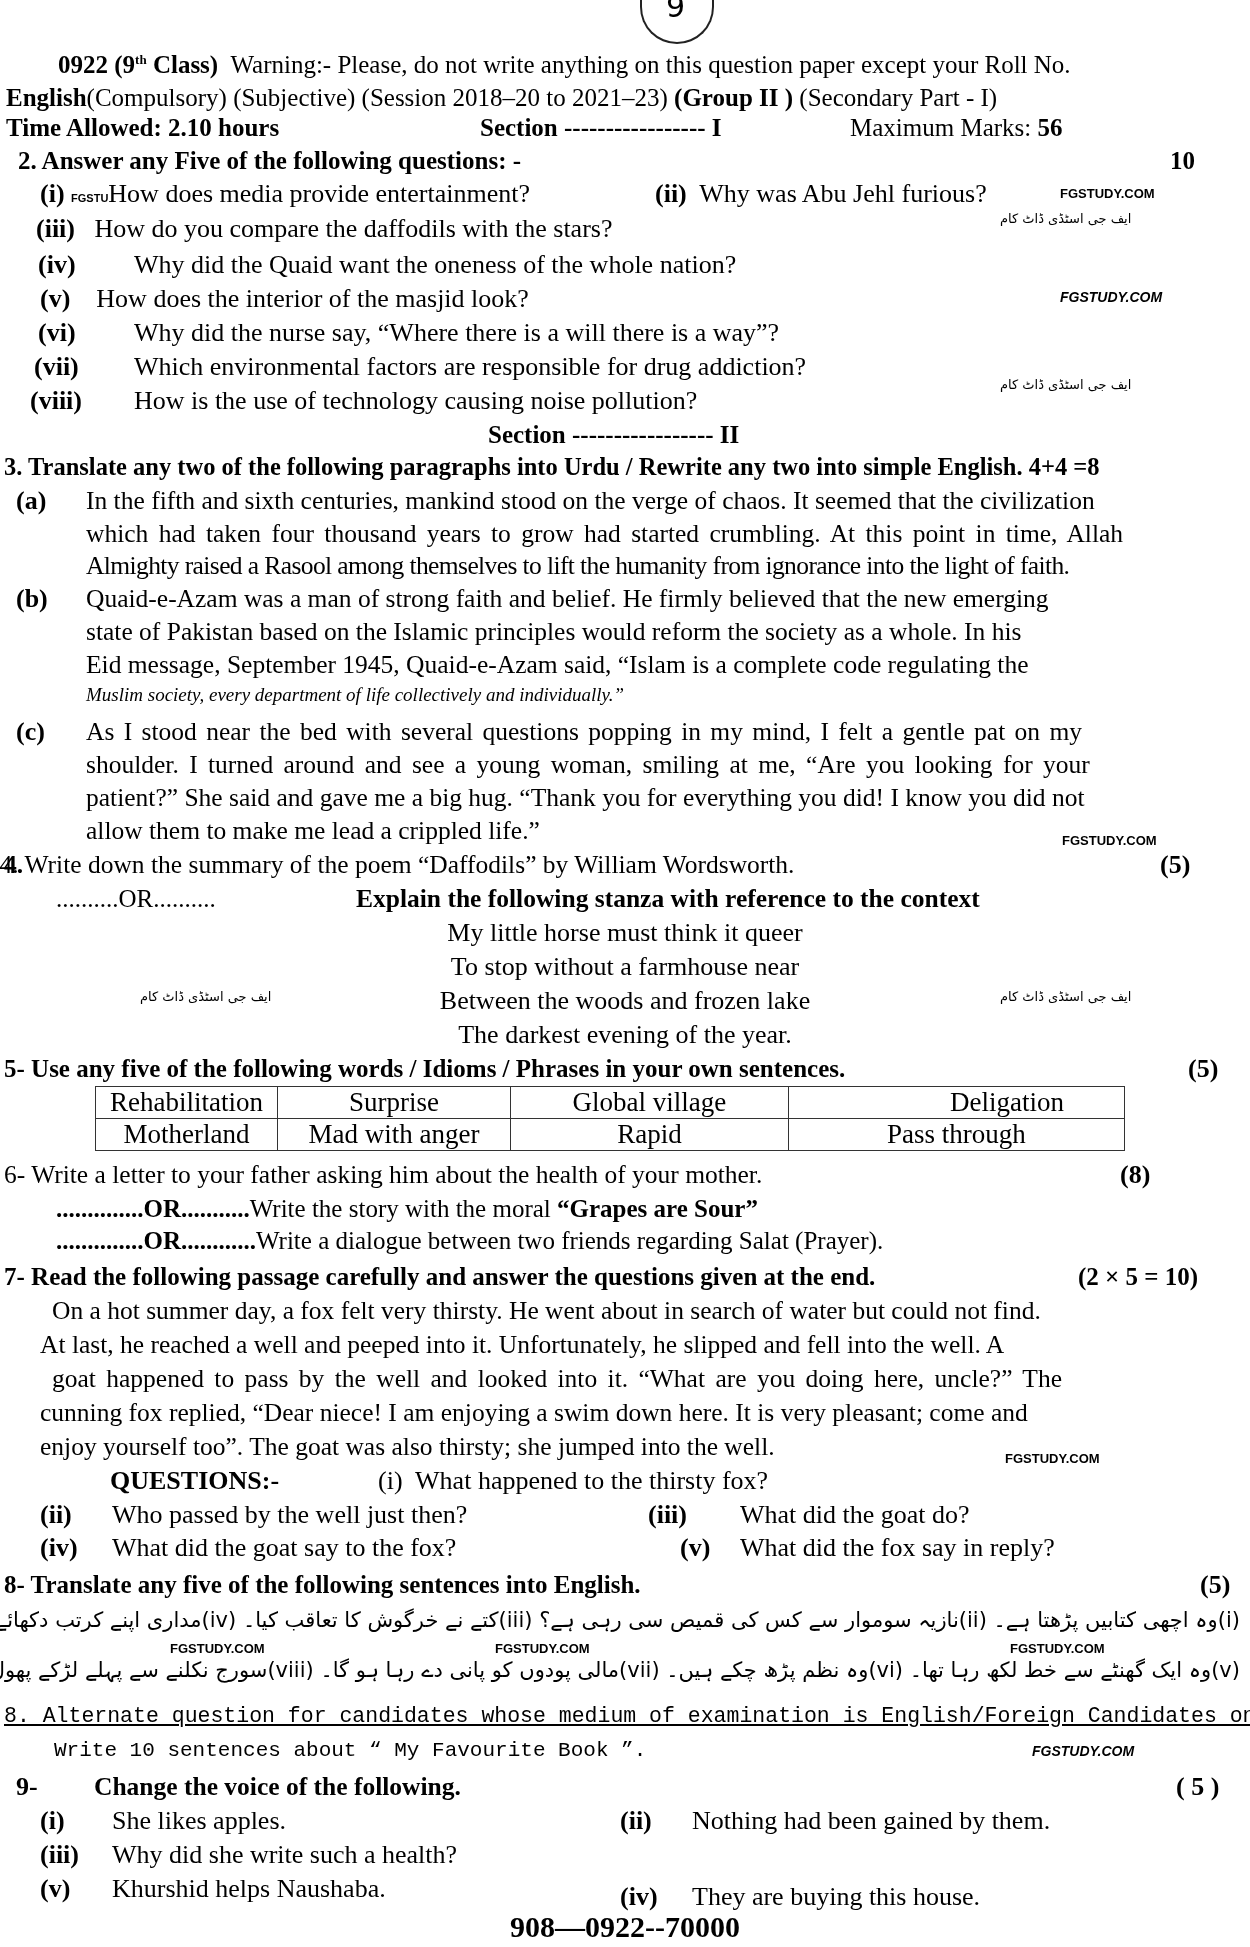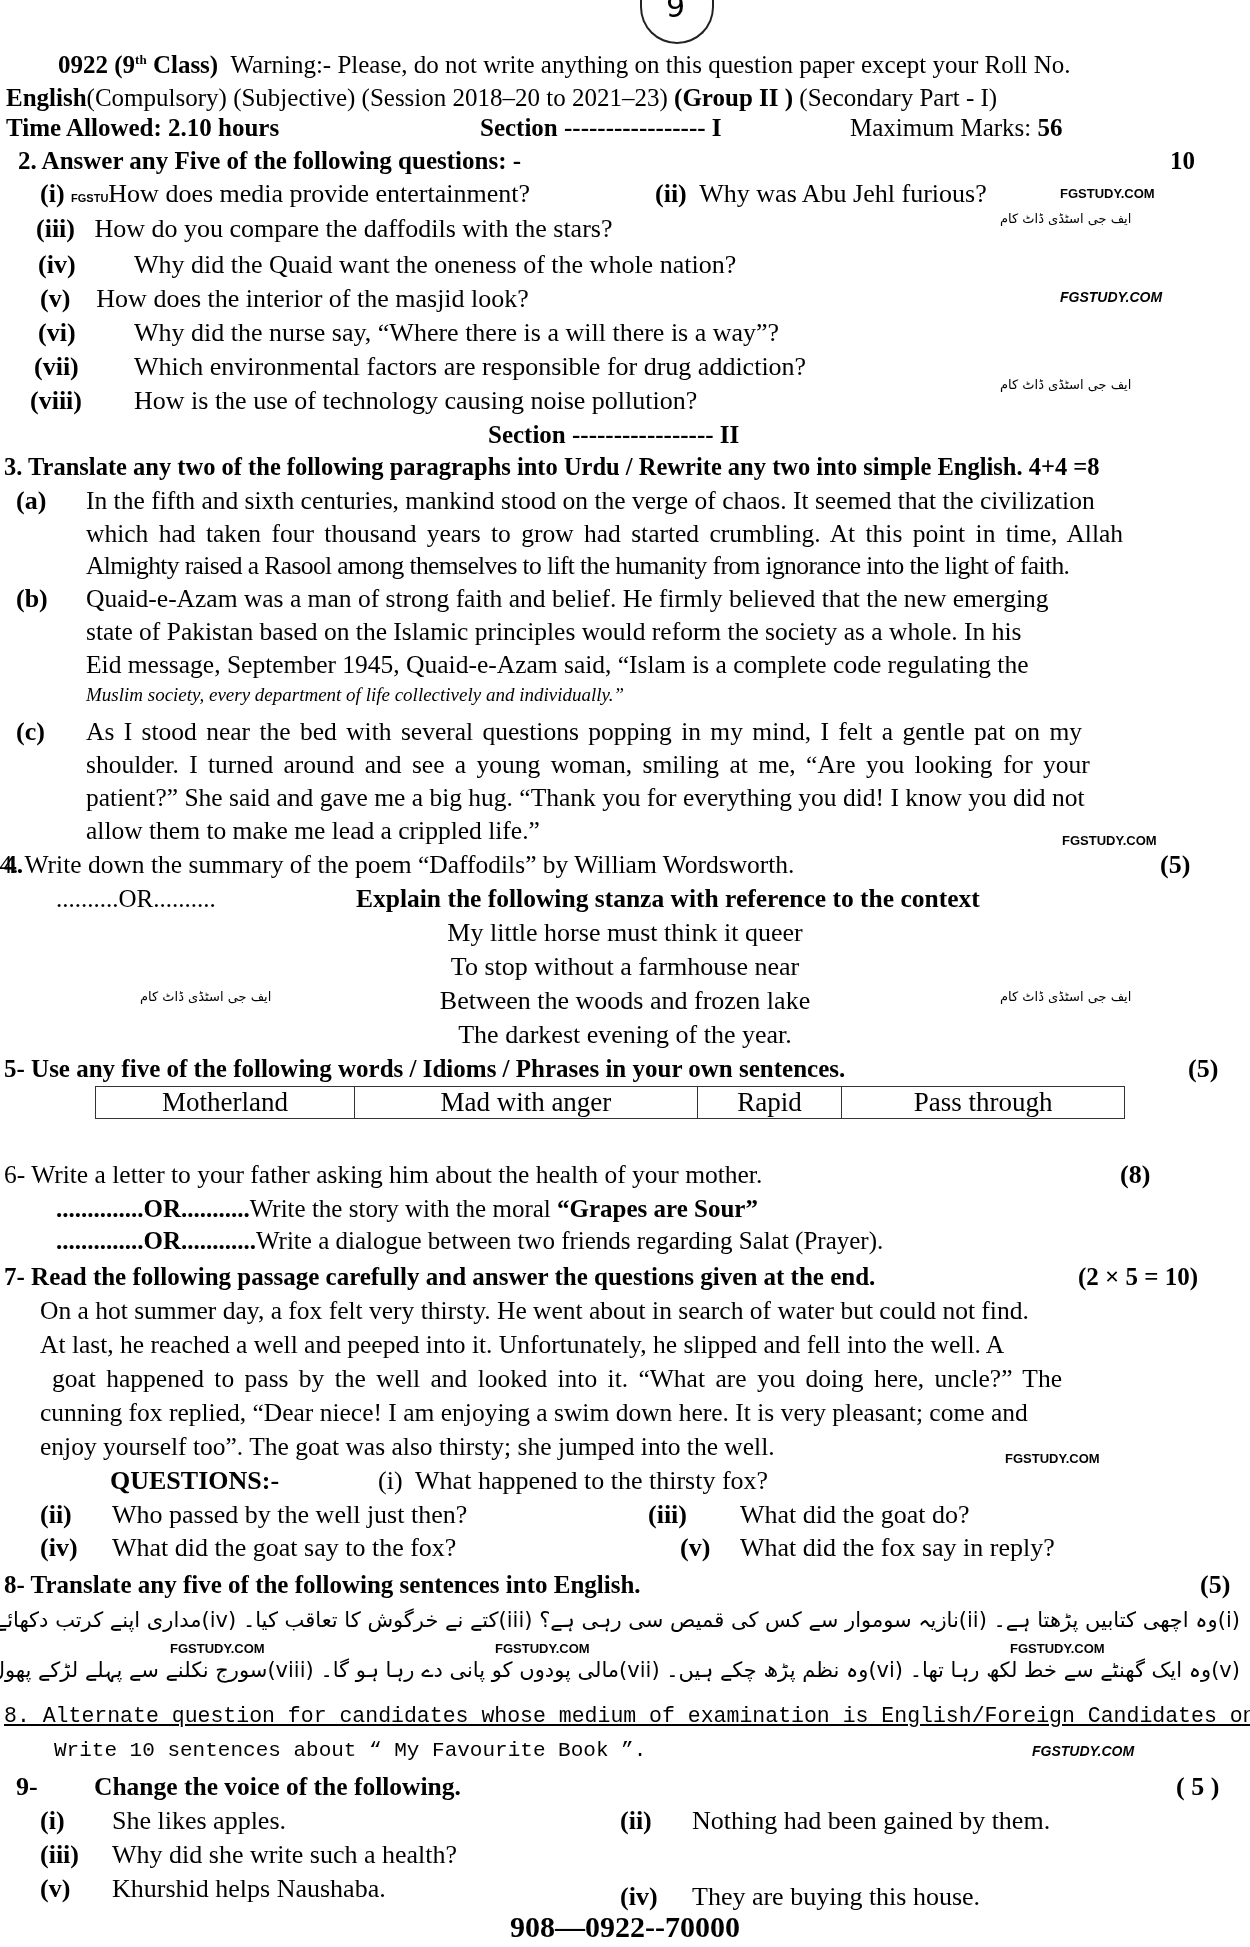--- a/index.html
+++ b/index.html
@@ -111,41 +111,47 @@
 <div class="abs" style="left:0; width:1250px; text-align:center; top:954px;">To stop without a farmhouse near</div>
 <div class="abs urdu-wm" style="left:140px; top:990px;">ایف جی اسٹڈی ڈاٹ کام</div>
 <div class="abs" style="left:0; width:1250px; text-align:center; top:988px;">Between the woods and frozen lake</div>
 <div class="abs urdu-wm" style="left:1000px; top:990px;">ایف جی اسٹڈی ڈاٹ کام</div>
 <div class="abs" style="left:0; width:1250px; text-align:center; top:1022px;">The darkest evening of the year.</div>
 
 <div class="abs b u" style="left:4px; top:1056px; font-size:25px; text-decoration:none;">5- Use any five of the following words / Idioms / Phrases in your own sentences.</div>
 <div class="abs b" style="left:1188px; top:1056px;">(5)</div>
 <table class="words">
   <tbody>
+      <tr>
+    <td style="width:150px">Rehabilitation</td>
+    <td style="width:200px">Surprise</td>
+    <td style="width:240px">Global village</td>
+    <td style="width:240px; text-align:right; padding-right:60px;">Deligation</td>
+  </tr>
   <tr>
     <td>Motherland</td>
     <td>Mad with anger</td>
     <td>Rapid</td>
     <td>Pass through</td>
   </tr>
 </tbody>
   </table>
 
 <div class="abs" style="left:4px; top:1162px; font-size:25.5px;"><span>6-  Write a letter to your father asking him about the health of your mother.</span></div>
 <div class="abs b" style="left:1120px; top:1162px;">(8)</div>
 <div class="abs" style="left:56px; top:1196px; font-size:25px;">
   <span class="b">..............OR...........</span><span>Write the story with the moral </span><span class="b">“Grapes are Sour”</span>
 </div>
 <div class="abs" style="left:56px; top:1228px; font-size:25px;">
   <span class="b">..............OR............</span><span>Write a dialogue between two friends regarding Salat (Prayer).</span>
 </div>
 
 <div class="abs b" style="left:4px; top:1264px; font-size:25px;">7-  Read the following passage carefully and answer the questions given at the end.</div>
 <div class="abs b" style="left:1078px; top:1264px; font-size:25px;">(2 × 5 = 10)</div>
-<div class="abs" style="left:40px; top:1298px; font-size:25.5px;">On a hot summer day,  a fox felt very thirsty. He went about in search of water but could not find.</div>
+<div class="abs" style="left:52px; top:1298px; font-size:25.5px;">On a hot summer day,  a fox felt very thirsty. He went about in search of water but could not find.</div>
 <div class="abs" style="left:40px; top:1332px; font-size:25.5px;">At last, he reached a well and peeped into it. Unfortunately, he slipped and fell into the well. A</div>
 <div class="abs" style="left:40px; top:1366px; font-size:25.5px; word-spacing:4px;margin-left:12px;">goat happened to pass by the well and looked into it. “What are you doing here, uncle?” The</div>
 <div class="abs" style="left:40px; top:1400px; font-size:25.5px;">cunning fox replied, “Dear niece! I am enjoying a swim down here. It is very pleasant; come and</div>
 <div class="abs" style="left:40px; top:1434px; font-size:25.5px;">enjoy yourself too”. The goat was also thirsty; she jumped into the well.</div>
 <div class="abs wm" style="left:1005px; top:1452px;">FGSTUDY.COM</div>
 
 <div class="abs b" style="left:110px; top:1468px;">QUESTIONS:-</div>
 <div class="abs" style="left:378px; top:1468px;">
   <span>(i)</span>&nbsp; <span>What happened to the thirsty fox?</span>
 </div>

